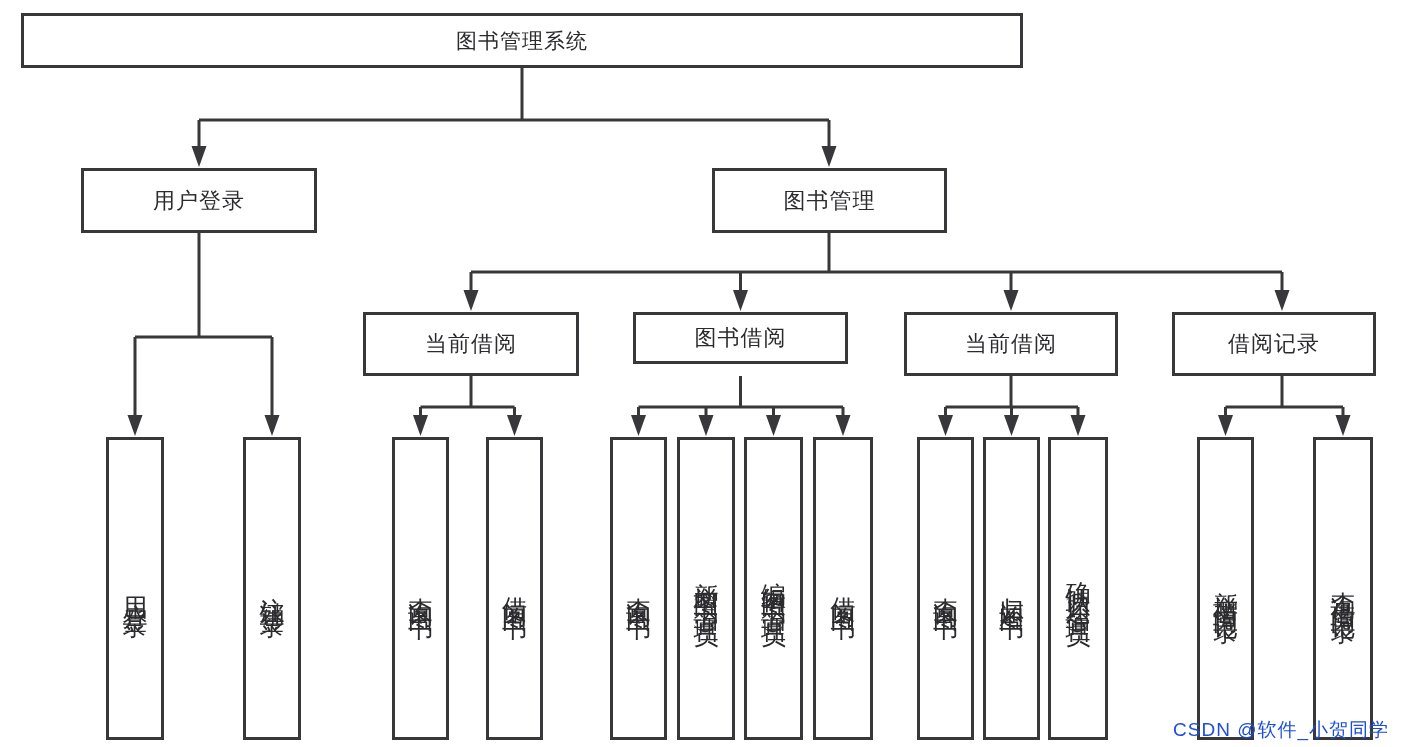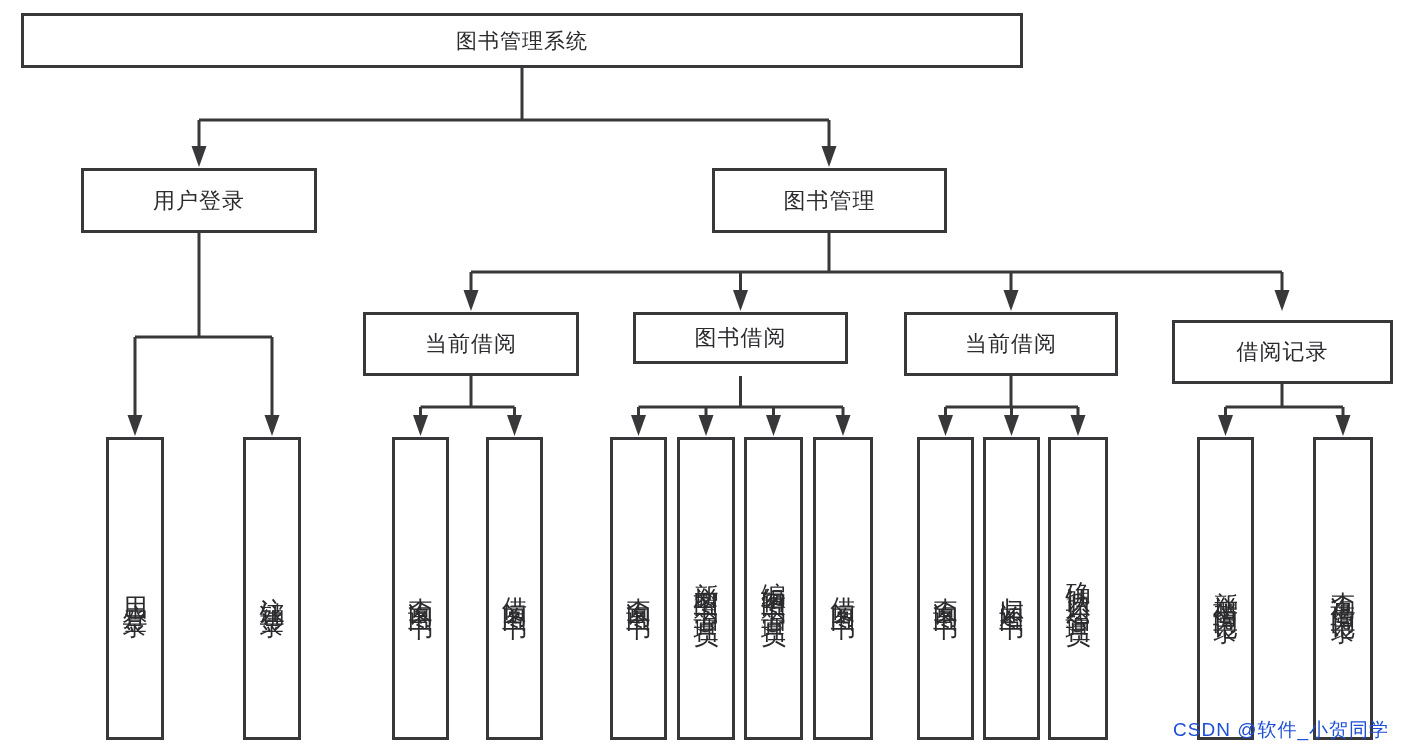--- a/index.html
+++ b/index.html
@@ -120,21 +120,21 @@
 
   <div class="node" style="left:363px;top:312px;width:216px;height:64px;">
     <span>当前借阅</span>
   </div>
   <div class="node" style="left:633px;top:312px;width:215px;height:52px;">
     <span>图书借阅</span>
   </div>
   <div class="node" style="left:904px;top:312px;width:214px;height:64px;">
     <span>当前借阅</span>
   </div>
-  <div class="node" style="left:1172px;top:312px;width:221px;height:64px;margin-top:8px;">
+  <div class="node" style="left:1172px;top:312px;width:204px;height:64px;">
     <span>借阅记录</span>
   </div>
 
   <div class="leaf" style="left:106px;width:58px;">
     <span>用户登录</span>
   </div>
   <div class="leaf" style="left:243px;width:58px;">
     <span>注销登录</span>
   </div>
 

